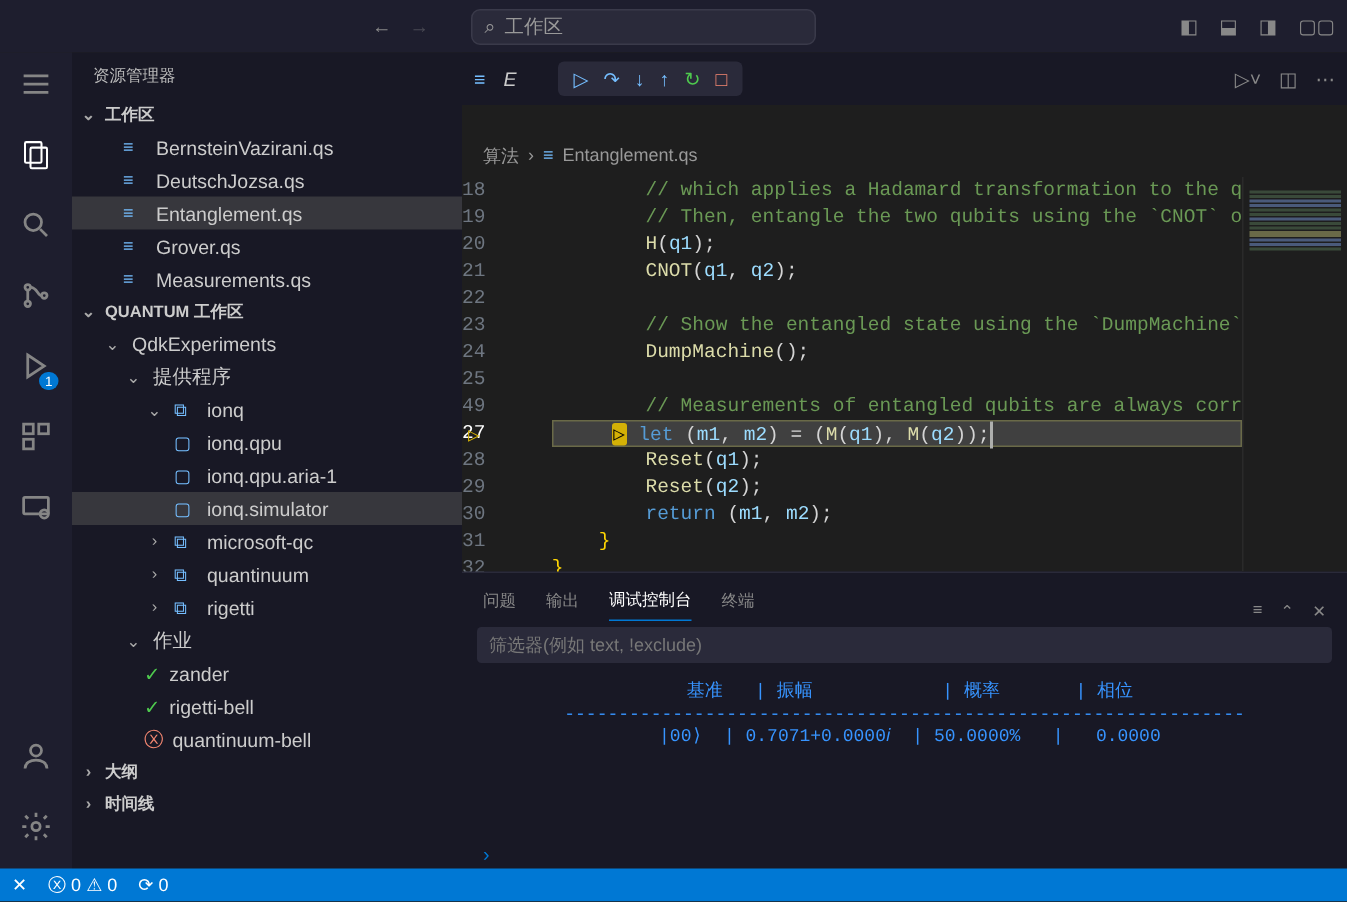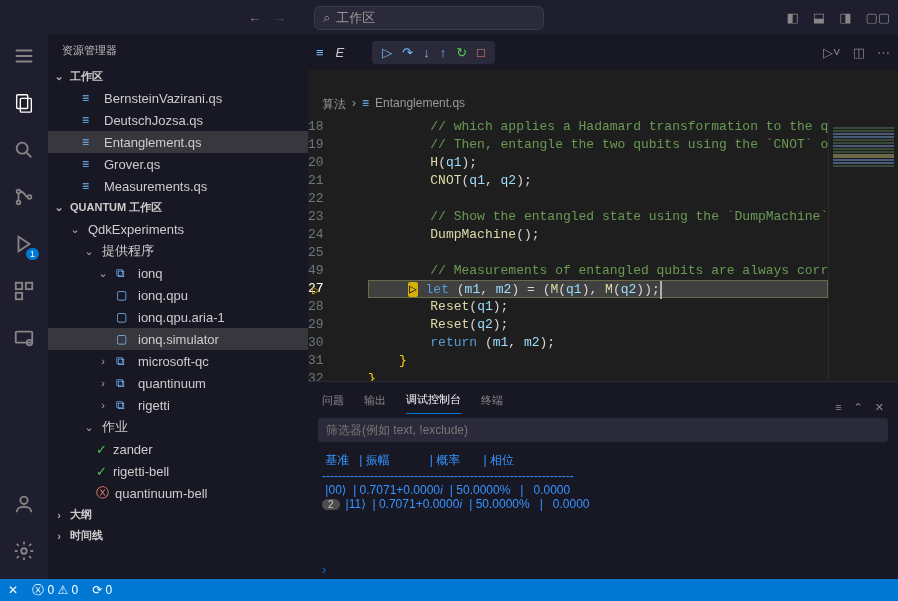--- a/index.html
+++ b/index.html
@@ -45,21 +45,21 @@
 .c-brace { color: #d4d4d4; }
 .c-y { color: #ffd602; }
 .minimap { width: 70px; background: #1e1e1e; border-left: 1px solid #2a2a2a; position: relative; }
 .minimap .mm-line { height: 2px; margin: 1px 4px; background: #3a4a3a; }
 .panel { height: 200px; border-top: 1px solid #2a2a3a; background: #181825; display: flex; flex-direction: column; }
 .panel-tabs { height: 32px; display: flex; align-items: flex-end; gap: 20px; padding: 0 14px; font-size: 11px; color: #888; }
 .panel-tabs .pt { cursor: pointer; padding: 6px 0; }
 .panel-tabs .pt.active { color: #fff; border-bottom: 1px solid #0078d4; }
 .panel-right { margin-left: auto; display: flex; gap: 12px; }
 .filter-box { margin: 4px 10px; height: 24px; background: #2a2a3a; border-radius: 3px; display: flex; align-items: center; padding: 0 8px; color: #777; font-size: 12px; }
-.console { flex: 1; font-family: Liberation Sans, sans-serif; font-size: 12px; padding: 6px 14px; overflow: hidden; }
+.console { flex: 1; font-family: Liberation Mono, monospace; font-size: 12px; padding: 6px 14px; overflow: hidden; text-align: center; }
 .console .ch { color: #3794ff; }
 .console .cd { color: #3794ff; }
 .console-row { white-space: pre; color: #3794ff; }
 .console-badge { display: inline-block; background: #4d4d4d; color: #ccc; border-radius: 8px; padding: 0 6px; font-size: 10px; margin-right: 6px; }
 .repl-chev { padding: 4px 14px; color: #0078d4; }
 .statusbar { height: 22px; background: #0078d4; color: #fff; display: flex; align-items: center; font-size: 12px; padding: 0 8px; gap: 14px; position: absolute; bottom: 0; left: 0; right: 0; }
 .statusbar .sb-item { cursor: pointer; white-space: nowrap; }
 .statusbar .sb-right { margin-left: auto; display: flex; gap: 14px; }
 svg { width: 16px; height: 16px; }
 .icon-lg svg { width: 22px; height: 22px; }
@@ -327,21 +327,20 @@
         </div>
       </div>
       <div class="filter-box">
         <span>筛选器(例如 text, !exclude)</span>
       </div>
       <div class="console">
         <div class="console-row ch" id="console-header"> 基准   | 振幅            | 概率       | 相位</div>
         <div class="console-row cd">---------------------------------------------------------------</div>
         <div id="console-rows">
             <div class="console-row"> |00⟩  | 0.7071+0.0000𝑖  | 50.0000%   |   0.0000</div>
-            <div class="console-row"><span class="console-badge">2</span>|11⟩  | 0.7071+0.0000𝑖  | 50.0000%   |   0.0000</div>
           </div>
       </div>
       <div class="repl-chev">›</div>
     </div>
   </div>
 </div>
 
 <div class="statusbar">
   <span class="sb-item">✕</span>
   <span class="sb-item">ⓧ <span>0</span> ⚠ <span>0</span></span>

